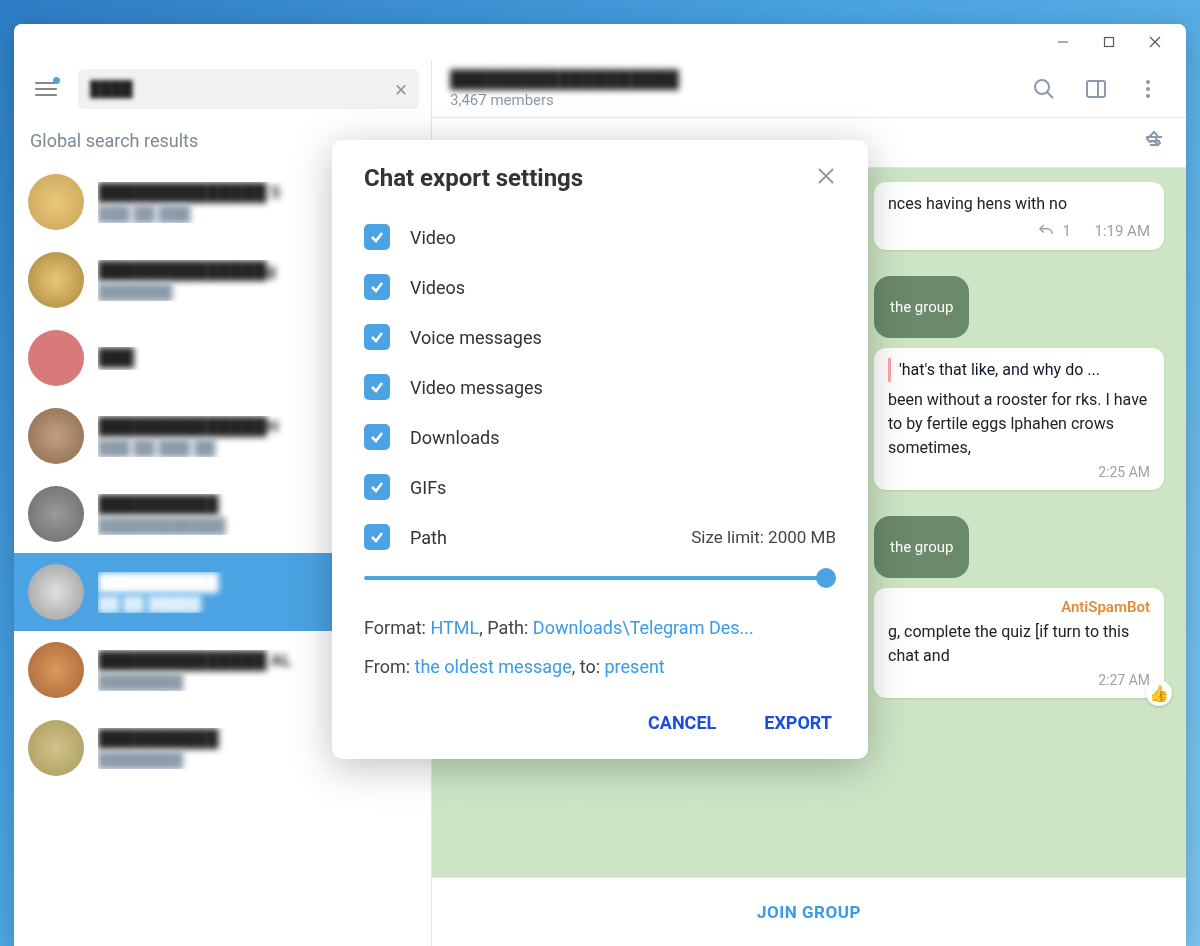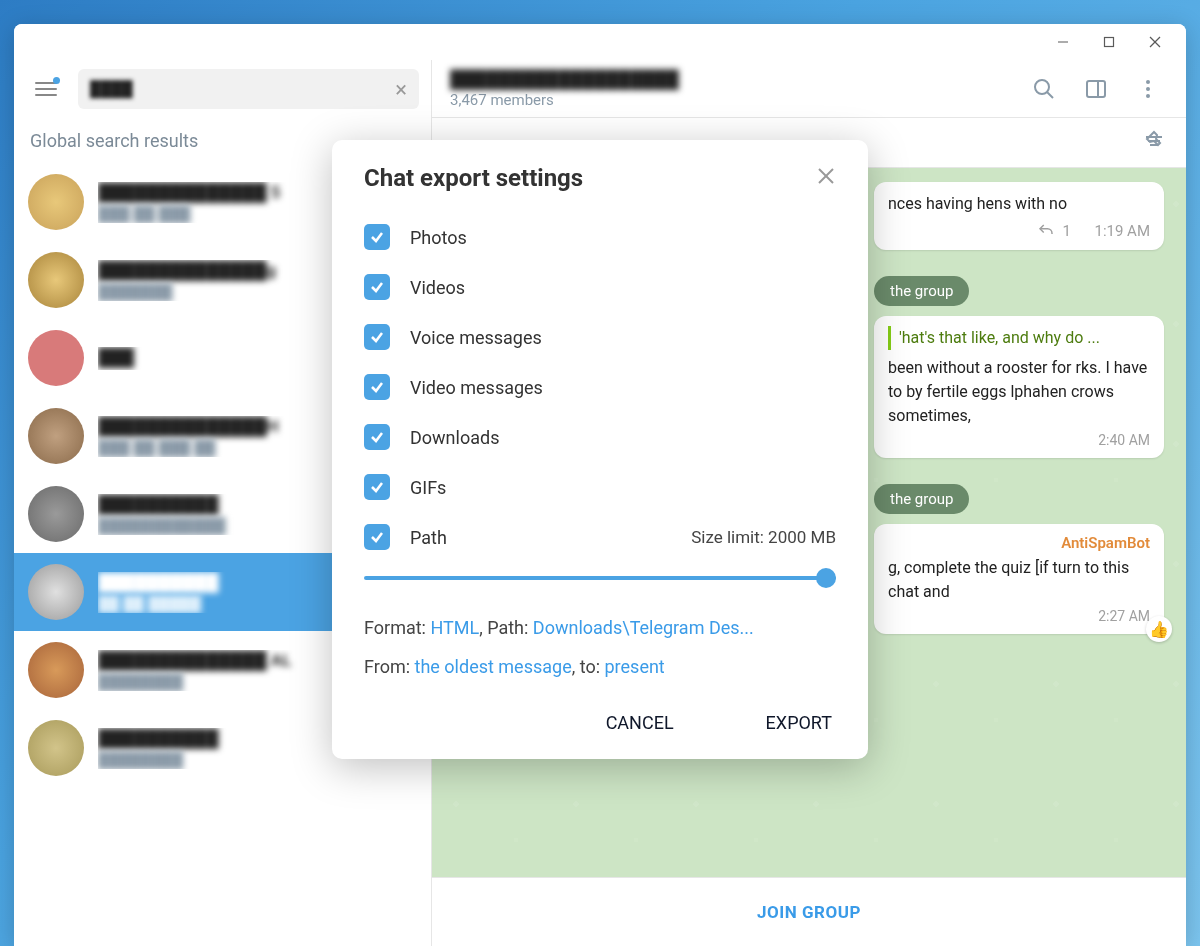--- a/index.html
+++ b/index.html
@@ -190,21 +190,21 @@
 .msg-time { font-size: 14px; color: #a0a0a0; text-align: right; margin-top: 4px; }
 .reply-time {
   display: flex; justify-content: flex-end; align-items: center; gap: 8px;
   font-size: 15px; color: #a0a0a0; margin-top: 6px;
 }
 .service-pill {
   display: inline-block;
   background: #6a8a6a;
   color: #fff;
   border-radius: 16px;
-  padding: 6px 16px;
+  padding: 22px 16px;
   font-size: 15px;
   margin: 10px 0;
 }
 .sender-name { font-size: 15px; color: #e28b3a; font-weight: 600; text-align: right; margin-bottom: 4px; }
 .bottom-bar {
   height: 69px;
   background: #fff;
   display: flex;
   align-items: center;
   justify-content: center;
@@ -286,26 +286,25 @@
   text-overflow: ellipsis;
 }
 .link { color: #3a9be8; cursor: pointer; }
 .modal-actions {
   display: flex;
   justify-content: flex-end;
   gap: 40px;
   margin-top: 22px;
 }
 .modal-btn {
-  color: #0f172a;
+  color: #1d4ed8;
   font-size: 18px;
-  font-weight: 400;
+  font-weight: 700;
   cursor: pointer;
   padding: 8px 4px;
-  margin-left: 44px;
 }
 .react-emoji {
   position: absolute;
   right: -8px; bottom: -8px;
   width: 26px; height: 26px;
   background: #fff;
   border-radius: 50%;
   box-shadow: 0 1px 3px rgba(0,0,0,0.2);
   display: flex; align-items: center; justify-content: center;
   font-size: 16px;
@@ -459,23 +458,23 @@
                 <path d="M4 9h10a6 6 0 016 6v1"></path>
               </svg>
             <span>1</span>&nbsp;&nbsp;
             <span>1:19 AM</span>
           </div>
         </div>
         <div style="text-align:left;margin-left:420px">
           <span class="service-pill">the group</span>
         </div>
         <div class="msg-bubble" style="margin-left:420px">
-          <div class="msg-text" style="color:#4d7c0f;border-left:3px solid #84cc16;padding-left:8px;margin-bottom:6px">'hat's that like, and why do ...</div>
+          <div class="msg-text" style="color:#0f172a;border-left:3px solid #fca5a5;padding-left:8px;margin-bottom:6px">'hat's that like, and why do ...</div>
           <div class="msg-text">been without a rooster for rks. I have to by fertile eggs lphahen crows sometimes,</div>
-          <div class="msg-time">2:40 AM</div>
+          <div class="msg-time">2:25 AM</div>
         </div>
         <div style="text-align:left;margin-left:420px">
           <span class="service-pill">the group</span>
         </div>
         <div class="msg-bubble" style="margin-left:420px;position:relative">
           <div class="sender-name">AntiSpamBot</div>
           <div class="msg-text">g, complete the quiz [if turn to this chat and</div>
           <div class="msg-time">2:27 AM</div>
           <div class="react-emoji">👍</div>
         </div>
@@ -497,21 +496,21 @@
             </svg>
         </div>
       </div>
 
       <div class="check-row">
         <div class="checkbox">
             <svg viewBox="0 0 16 16" fill="none" stroke="currentColor" stroke-width="2.5">
               <polyline points="3,8 7,12 13,4"></polyline>
             </svg>
           </div>
-        <span class="check-label">Photos</span>
+        <span class="check-label">Video</span>
       </div>
       <div class="check-row">
         <div class="checkbox">
             <svg viewBox="0 0 16 16" fill="none" stroke="currentColor" stroke-width="2.5">
               <polyline points="3,8 7,12 13,4"></polyline>
             </svg>
           </div>
         <span class="check-label">Videos</span>
       </div>
       <div class="check-row">

